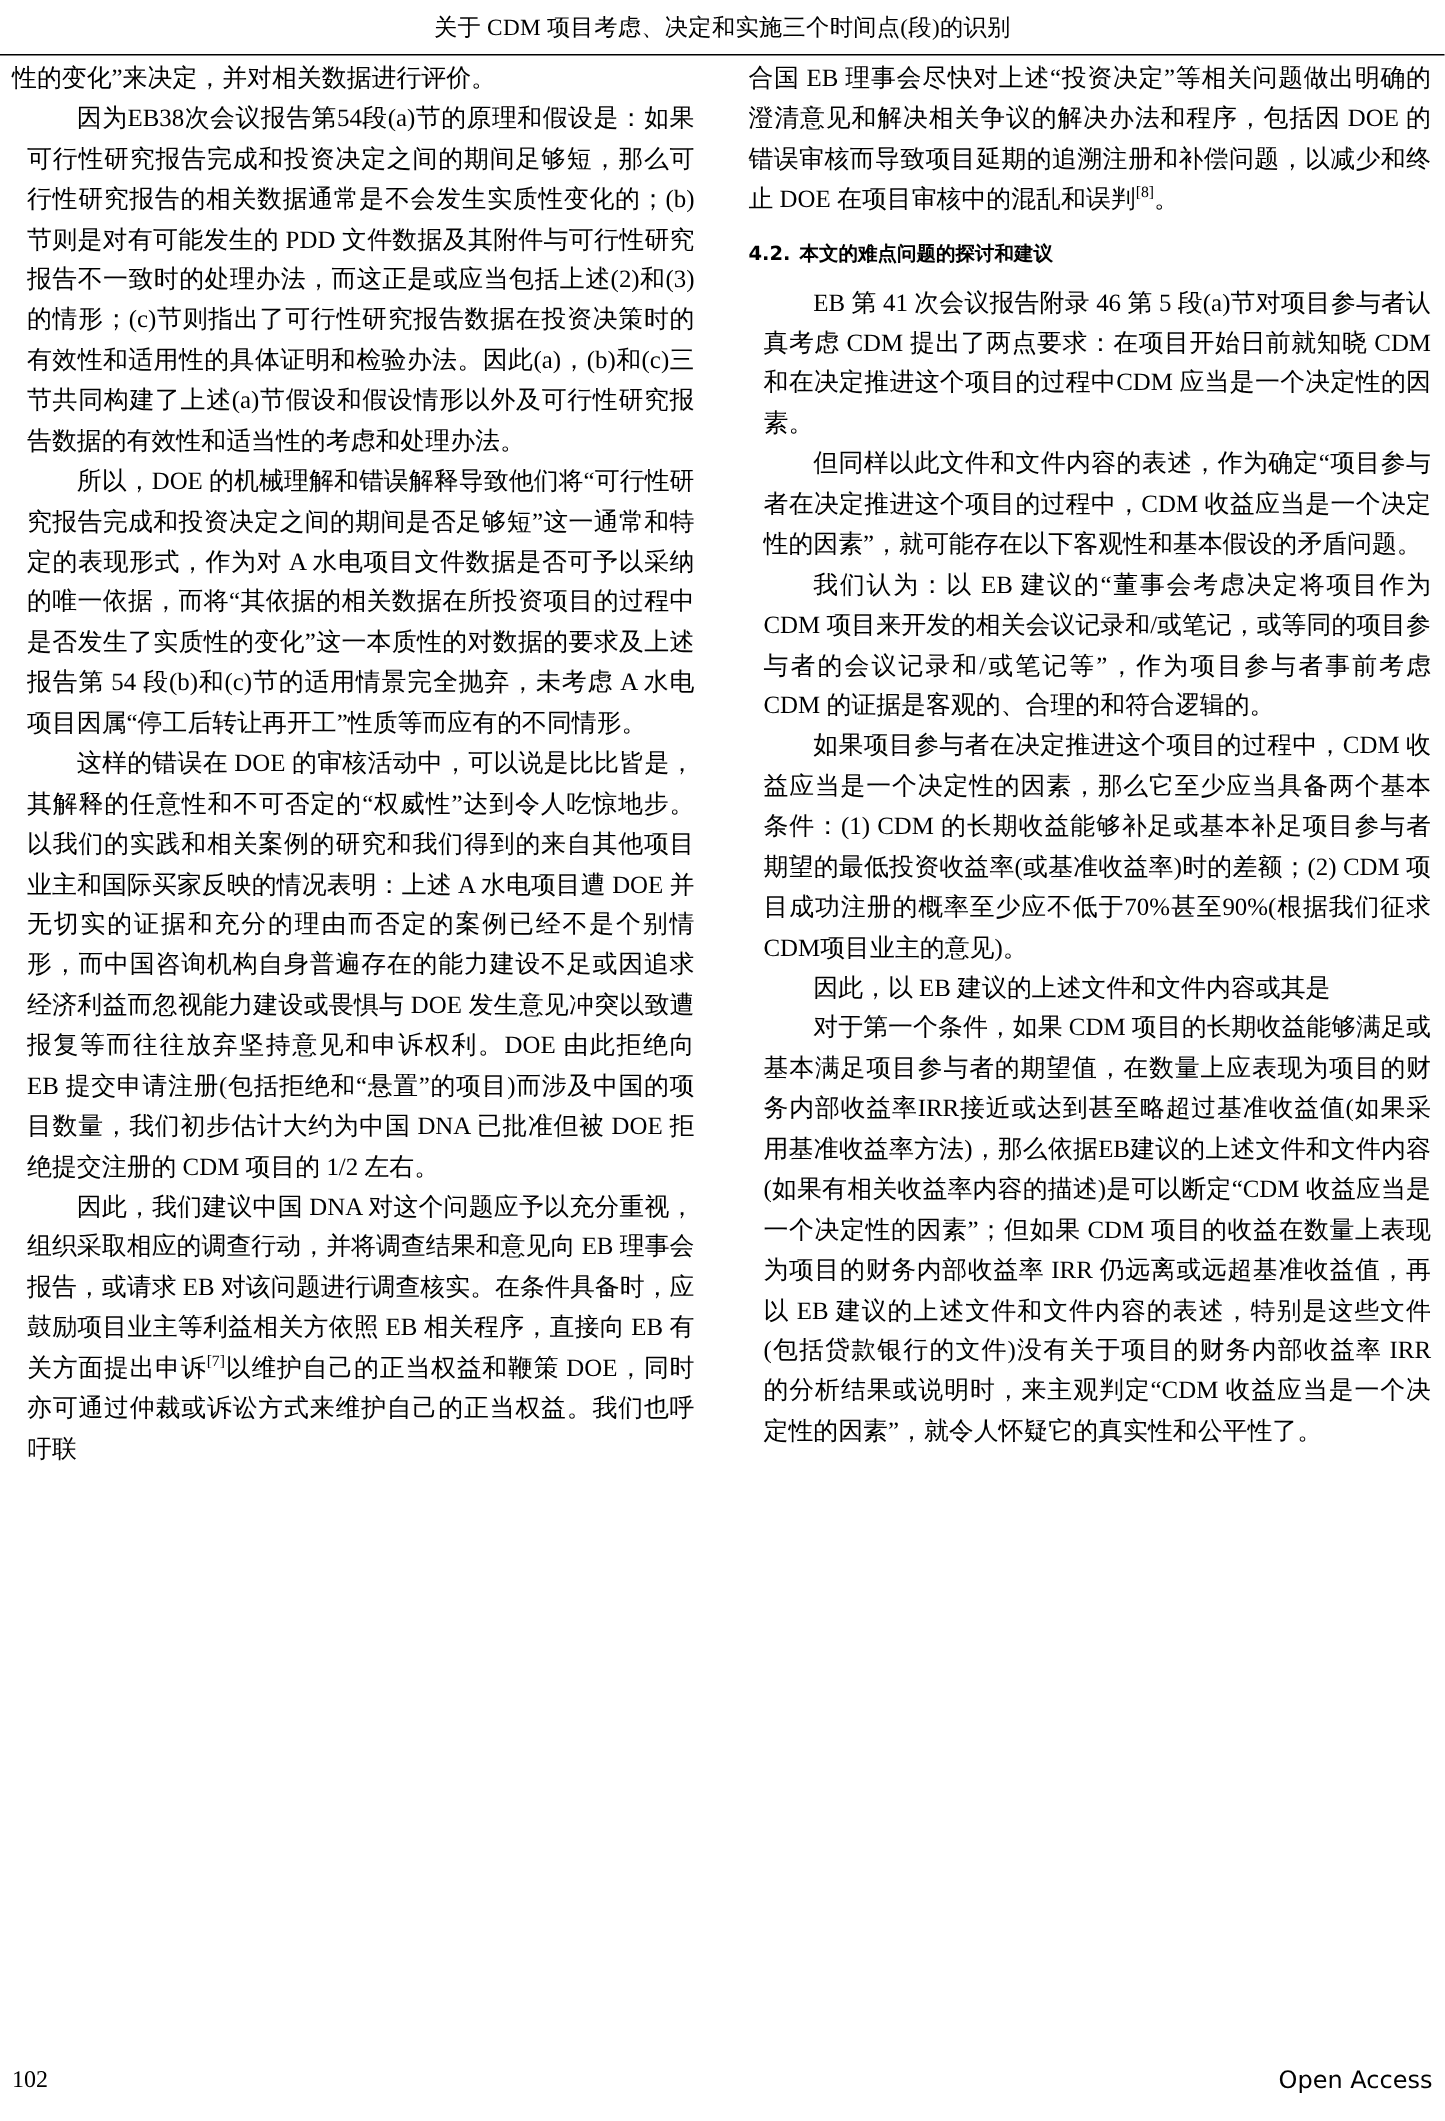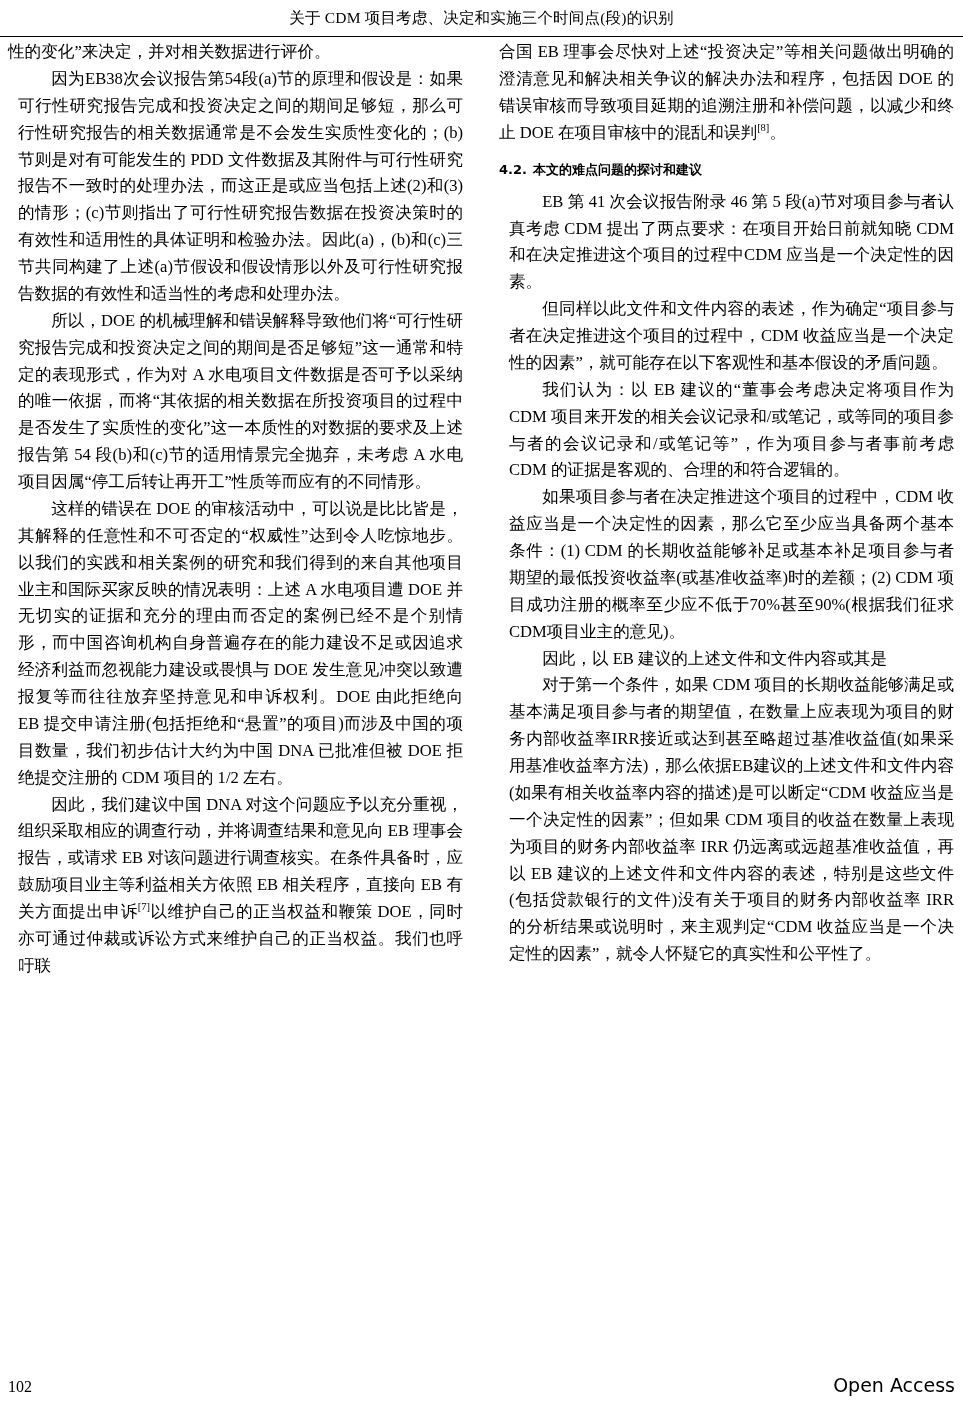--- a/index.html
+++ b/index.html
@@ -86,21 +86,21 @@
     display: flex;
     justify-content: space-between;
     align-items: flex-end;
     font-size: 16px;
   }
   .footer .page-num {
     font-family: "Liberation Serif", serif;
   }
   .footer .access {
     font-family: "DejaVu Sans", "Liberation Sans", sans-serif;
-    font-size: 19px;
+    font-size: 16px;
   }
 </style>
 </head>
 <body>
 
 <div class="page">
 
   <div class="running-head">关于 CDM 项目考虑、决定和实施三个时间点(段)的识别</div>
   <div class="head-rule"></div>
 

